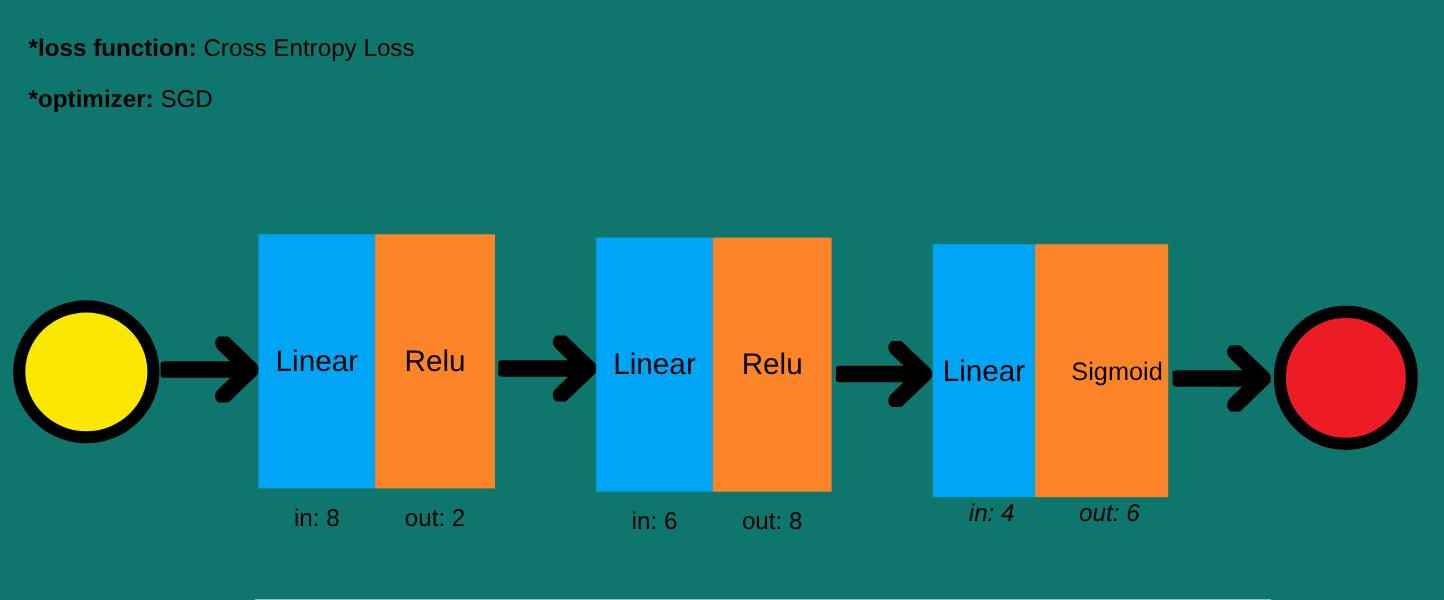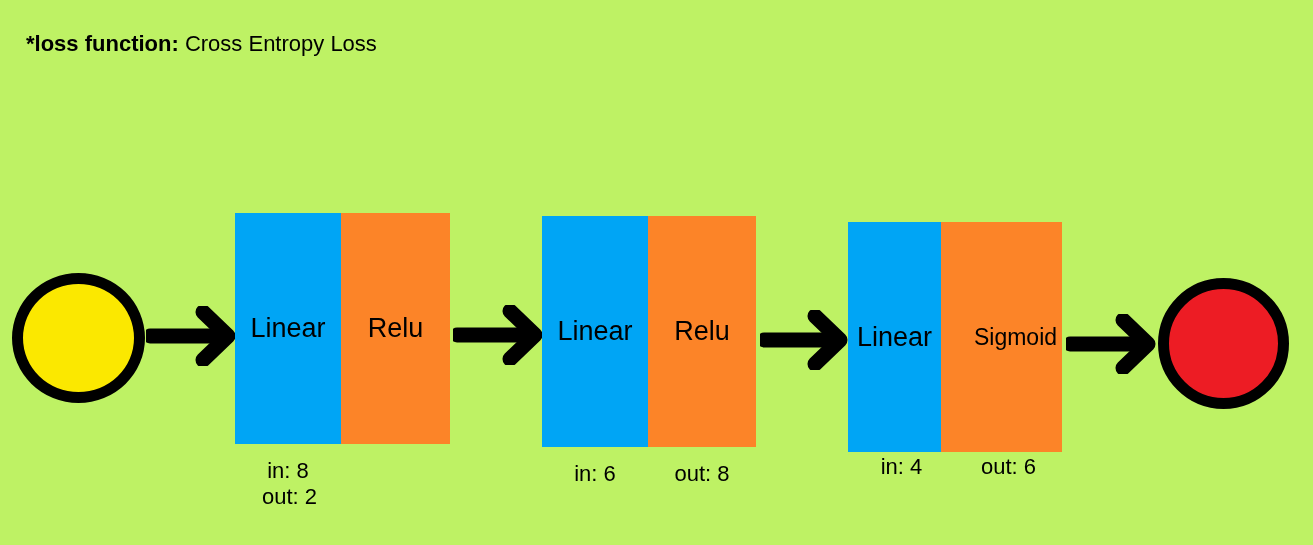--- a/index.html
+++ b/index.html
@@ -4,21 +4,21 @@
 <style>
   html, body {
     margin: 0;
     padding: 0;
     background: #ffffff;
   }
   #canvas {
     position: relative;
     width: 1313px;
     height: 545px;
-    background: #bef264;
+    background: #0f766e;
     overflow: hidden;
     font-family: "Liberation Sans", sans-serif;
     color: #000000;
   }
 
   
   .note-line {
     position: absolute;
     font-size: 22px;
     line-height: 28px;
@@ -92,29 +92,29 @@
     display: flex;
     flex-direction: row;
     font-size: 22px;
     color: #000000;
     white-space: nowrap;
   }
   .io-caption .io-in,
   .io-caption .io-out {
     text-align: center;
   }
-  #caption-1 { left: 235px; top: 458px; width: 215px; flex-direction: column; }
+  #caption-1 { left: 235px; top: 458px; width: 215px; }
   #caption-1 .io-in  { width: 106px; }
   #caption-1 .io-out { width: 109px; }
 
   #caption-2 { left: 542px; top: 461px; width: 214px; }
   #caption-2 .io-in  { width: 106px; }
   #caption-2 .io-out { width: 108px; }
 
-  #caption-3 { left: 848px; top: 454px; width: 214px; }
+  #caption-3 { left: 848px; top: 454px; width: 214px; font-style: italic; }
   #caption-3 .io-in  { width: 107px; }
   #caption-3 .io-out { width: 107px; }
 
   
   .arrow {
     position: absolute;
   }
   .arrow svg { display: block; }
   #arrow-1 { left: 146px; top: 306px; }
   #arrow-2 { left: 453px; top: 305px; }
@@ -123,20 +123,23 @@
 </style>
 </head>
 <body>
 
 <div id="canvas">
 
   <div class="note-line" id="note-loss">
     <span class="note-key">*loss function:</span><span class="note-val"> Cross Entropy Loss</span>
   </div>
 
+  <div class="note-line" id="note-opt">
+    <span class="note-key">*optimizer:</span><span class="note-val"> SGD</span>
+  </div>
 
   <div class="endpoint" id="node-input" style="background:#FBE800;"></div>
 
   <div class="arrow" id="arrow-1">
     <svg width="90" height="60" viewBox="0 0 90 60">
       <line x1="4" y1="30" x2="68" y2="30" stroke="#000000" stroke-width="15" stroke-linecap="round"></line>
       <polyline points="57,6 82,30 57,54" fill="none" stroke="#000000" stroke-width="15" stroke-linecap="round" stroke-linejoin="round"></polyline>
     </svg>
   </div>
 

